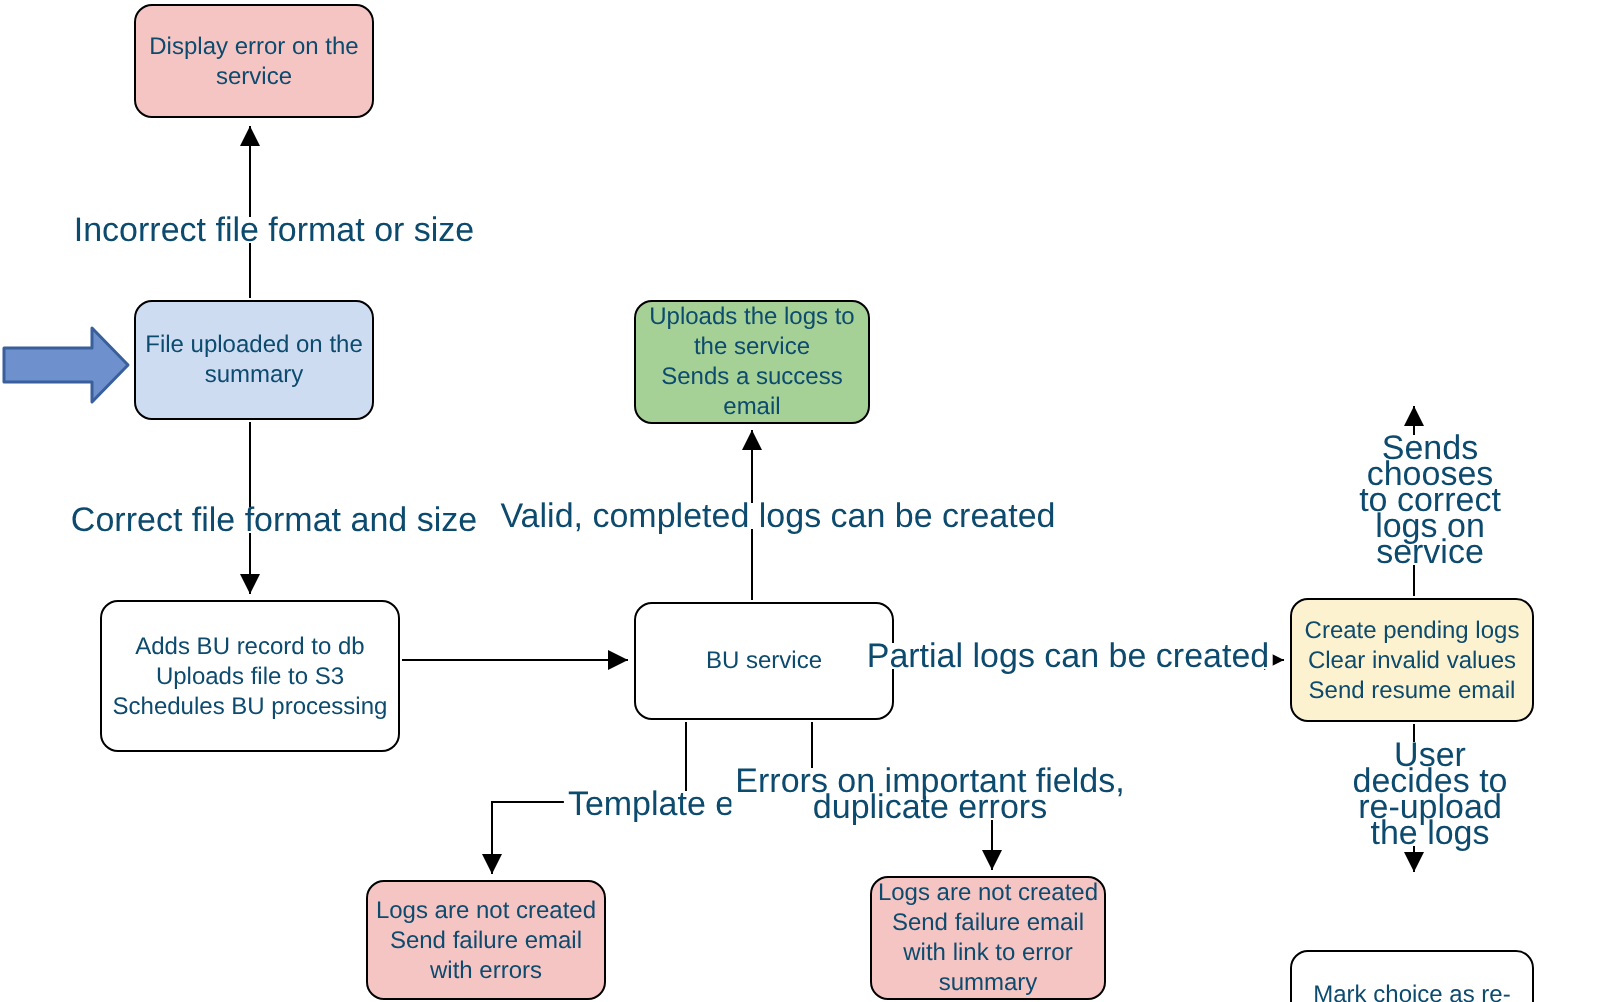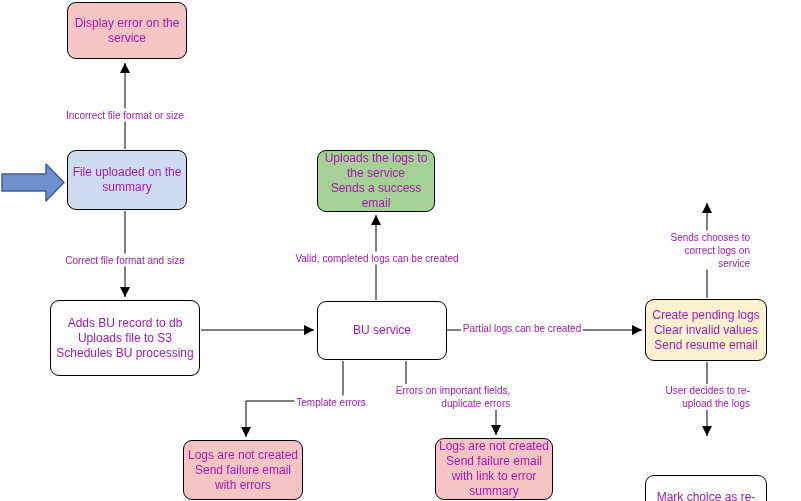--- a/index.html
+++ b/index.html
@@ -2,21 +2,21 @@
 <html><head>
 <meta charset="utf-8">
 <style>
   html, body { margin: 0; padding: 0; background: #ffffff; }
   .canvas {
     position: relative;
     width: 801px;
     height: 501px;
     background: #ffffff;
     font-family: "Liberation Sans", sans-serif;
-    color: #a21caf;
+    color: #0c4a6e;
     overflow: hidden;
   }
   .wires { position: absolute; left: 0; top: 0; z-index: 1; }
   .node {
     position: absolute;
     z-index: 2;
     box-sizing: border-box;
     border: 1px solid #000000;
     border-radius: 9px;
     display: flex;
@@ -31,25 +31,26 @@
   .node.white  { background: #ffffff; }
   .node.pink   { background: #F5C5C4; }
   .node.blue   { background: #CEDCF2; }
   .node.green  { background: #A5D096; }
   .node.yellow { background: #FCF2CF; }
   .edge-label {
     position: absolute;
     z-index: 3;
     transform: translate(-50%, -50%);
     background: #ffffff;
-    font-size: 10px;
+    font-size: 17px;
     line-height: 13px;
-    text-align: right;
+    text-align: center;
     white-space: pre-line;
     padding: 0 2px;
+    margin-left: 12px;
   }
 </style>
 </head>
 <body>
 
 <div class="canvas">
 
   <svg class="wires" width="801" height="501" viewBox="0 0 801 501">
     <defs>
       <marker id="arrow" viewBox="0 0 12 12" refX="11" refY="6" markerWidth="12" markerHeight="12" markerUnits="userSpaceOnUse" orient="auto">

